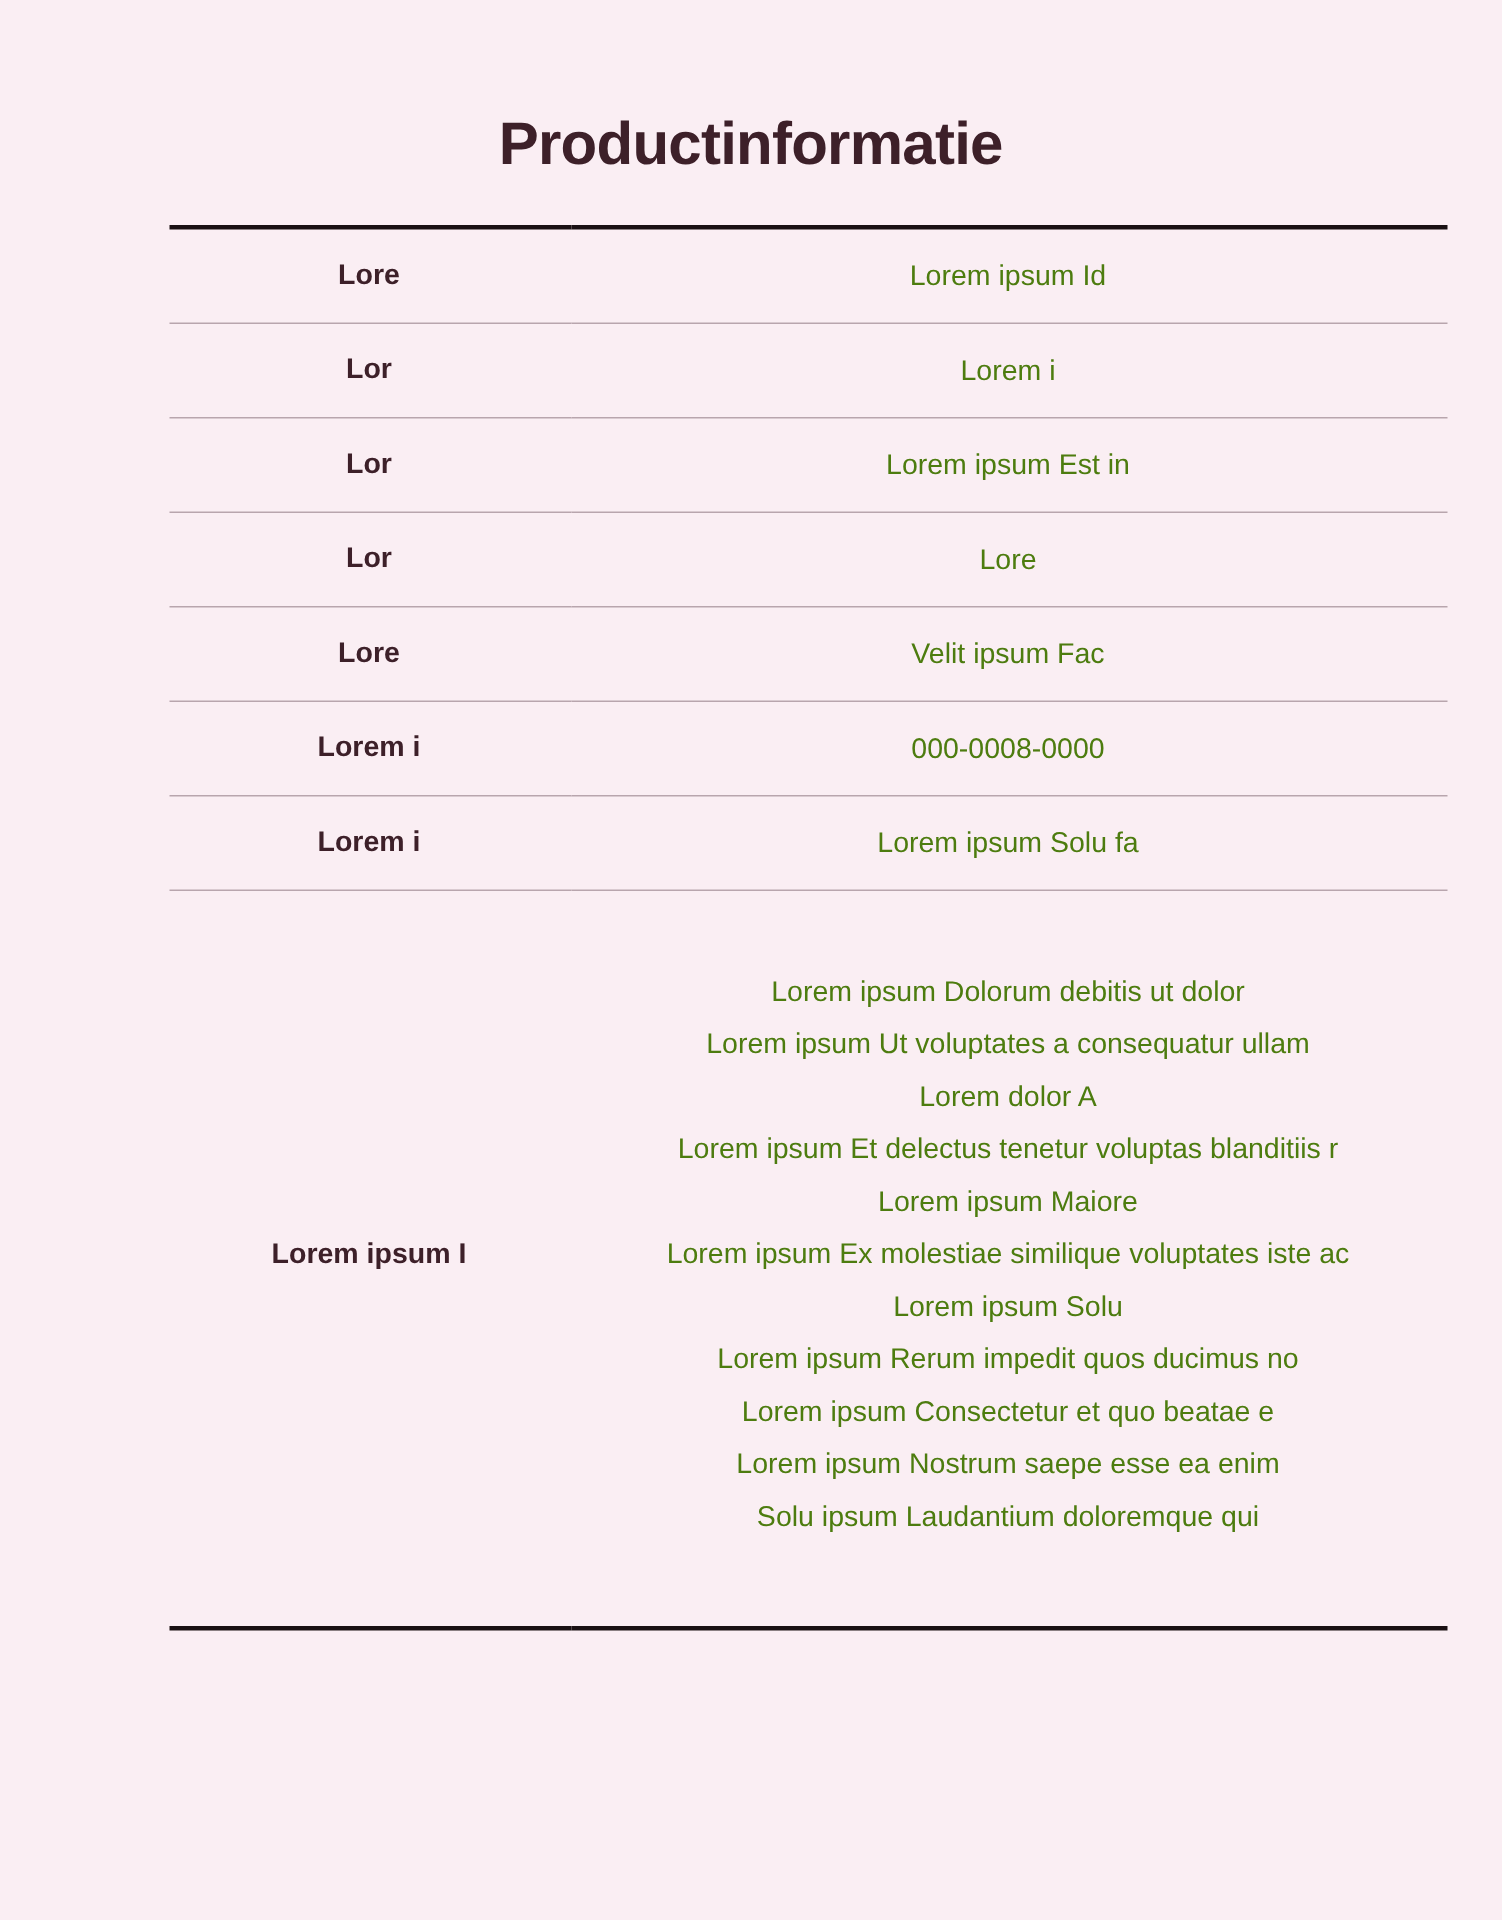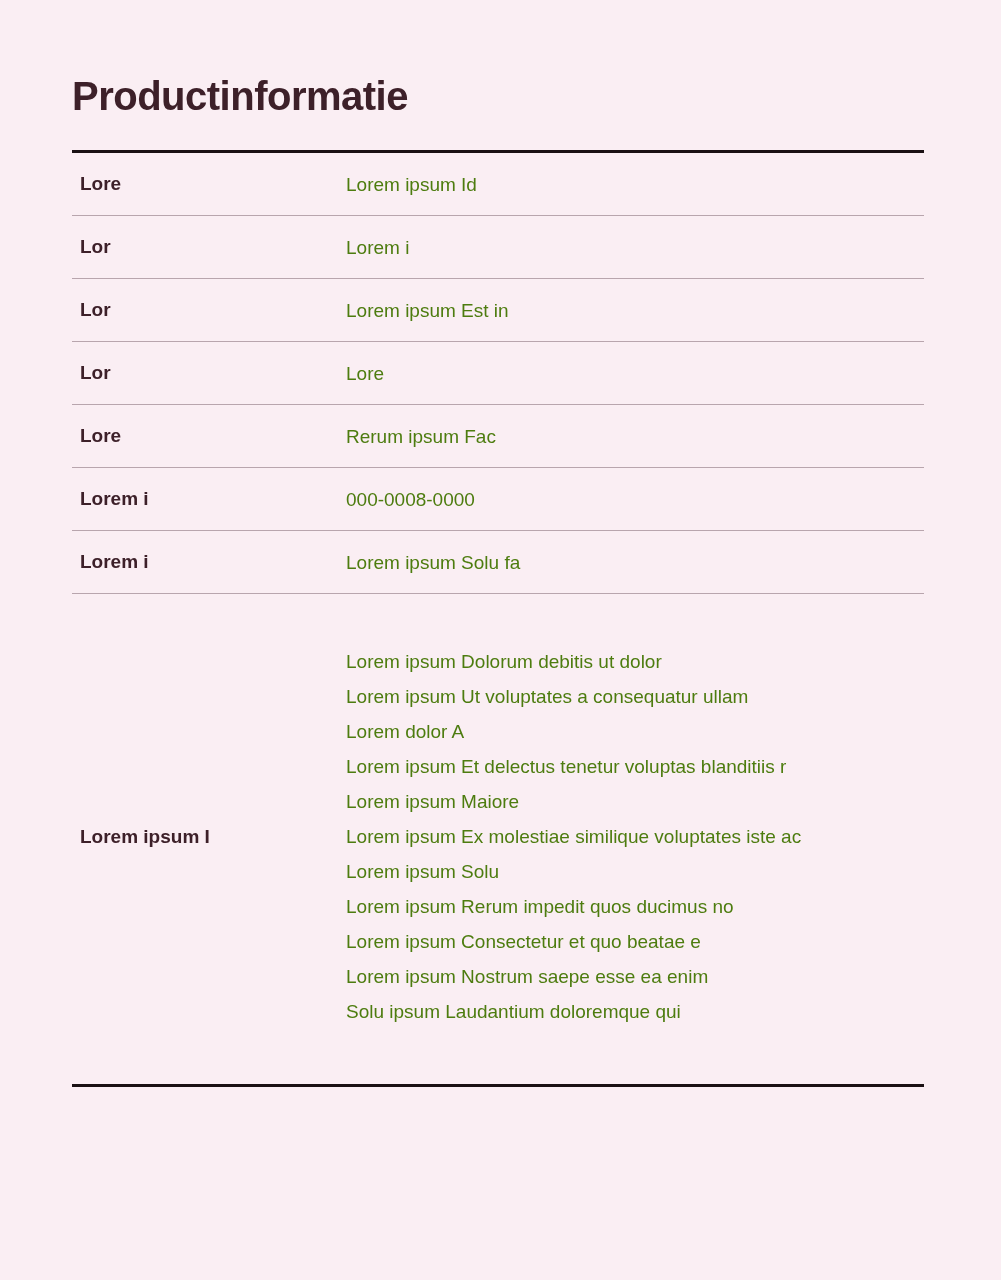--- a/index.html
+++ b/index.html
@@ -13,37 +13,39 @@
     font-family: "Liberation Sans", sans-serif;
     -webkit-font-smoothing: antialiased;
     overflow: hidden;
   }
   .page {
     position: relative;
     width: 1001px;
     height: 1280px;
     box-sizing: border-box;
     padding: 0 72px;
+    text-align: center;
   }
   .page-title {
     margin: 0;
     padding-top: 72px;
     font-size: 40px;
     font-weight: bold;
     line-height: 1.2;
     letter-spacing: -0.5px;
     color: #3d2029;
   }
   .spec-table {
     margin-top: 30px;
     width: 852px;
     border-collapse: collapse;
     border-top: 3px solid #1a1013;
     border-bottom: 3px solid #1a1013;
     table-layout: fixed;
+    margin-left: 41px;
   }
   .spec-table tr.spec-row > td {
     border-bottom: 1px solid #b8a5ad;
   }
   .spec-table tr.spec-row.last-row > td {
     border-bottom: none;
   }
   td.spec-label {
     width: 250px;
     padding: 8px 10px 8px 8px;
@@ -110,21 +112,21 @@
         </tr>
         <tr class="spec-row single">
           <td class="spec-label">Lor</td>
           <td class="spec-value">
             <span class="value-line">Lore</span>
           </td>
         </tr>
         <tr class="spec-row single">
           <td class="spec-label">Lore</td>
           <td class="spec-value">
-            <span class="value-line">Rerum ipsum Fac</span>
+            <span class="value-line">Velit ipsum Fac</span>
           </td>
         </tr>
         <tr class="spec-row single">
           <td class="spec-label">Lorem i</td>
           <td class="spec-value">
             <span class="value-line">000-0008-0000</span>
           </td>
         </tr>
         <tr class="spec-row single">
           <td class="spec-label">Lorem i</td>

